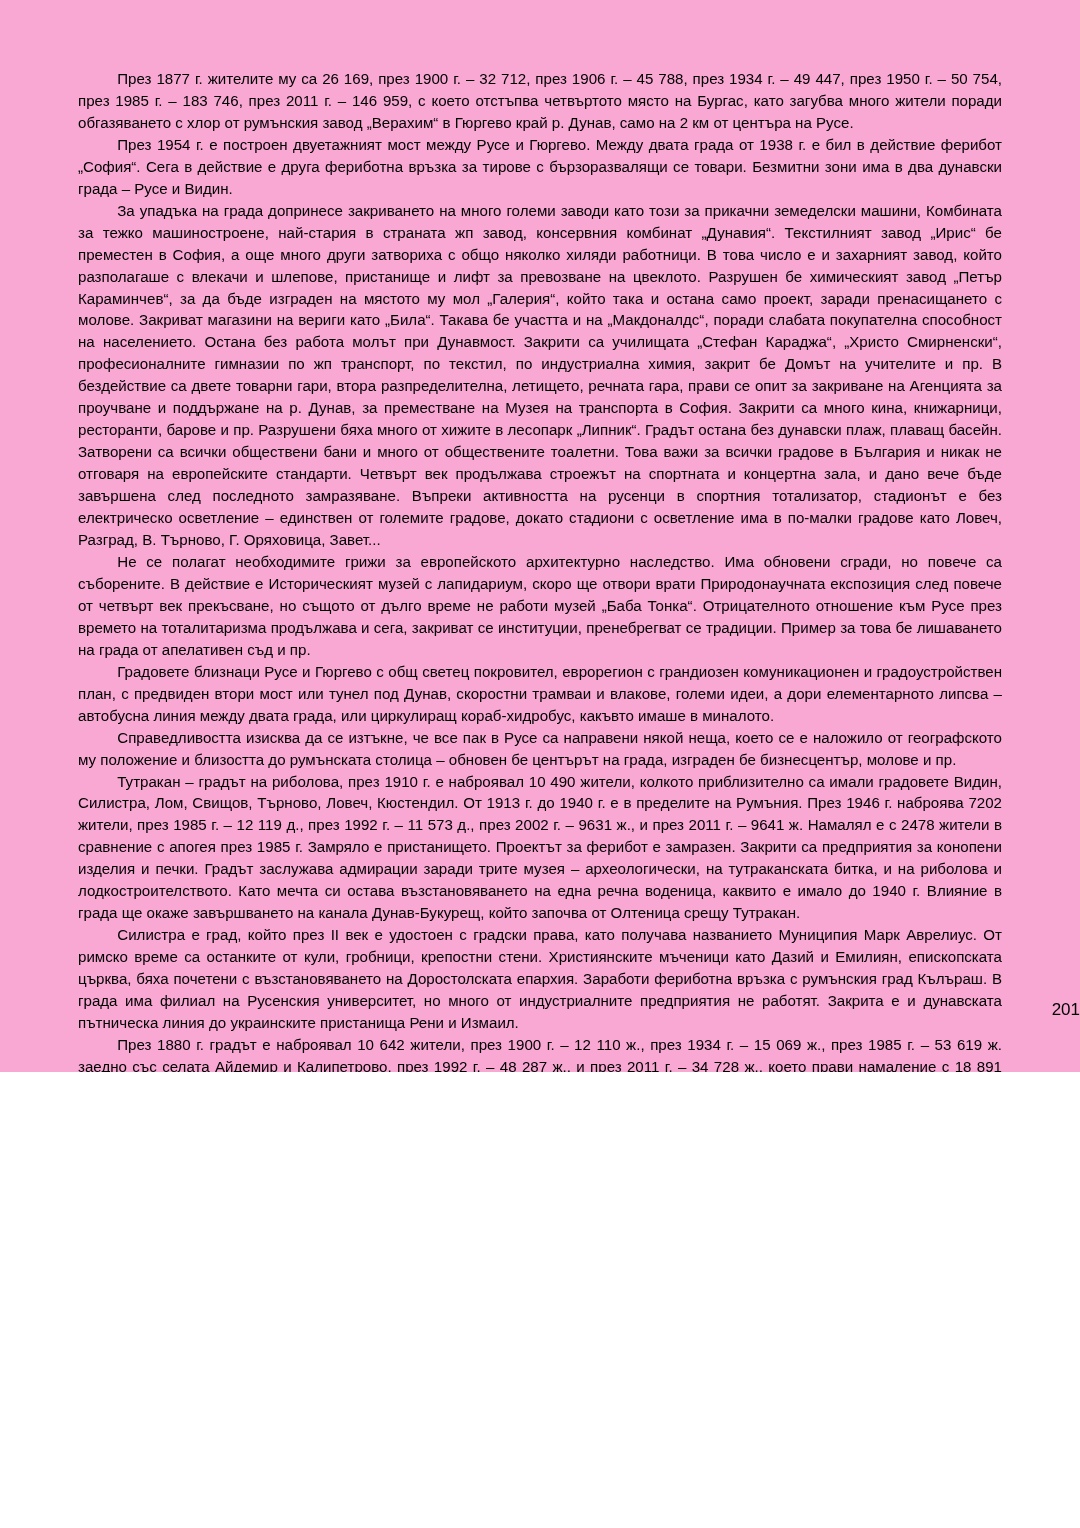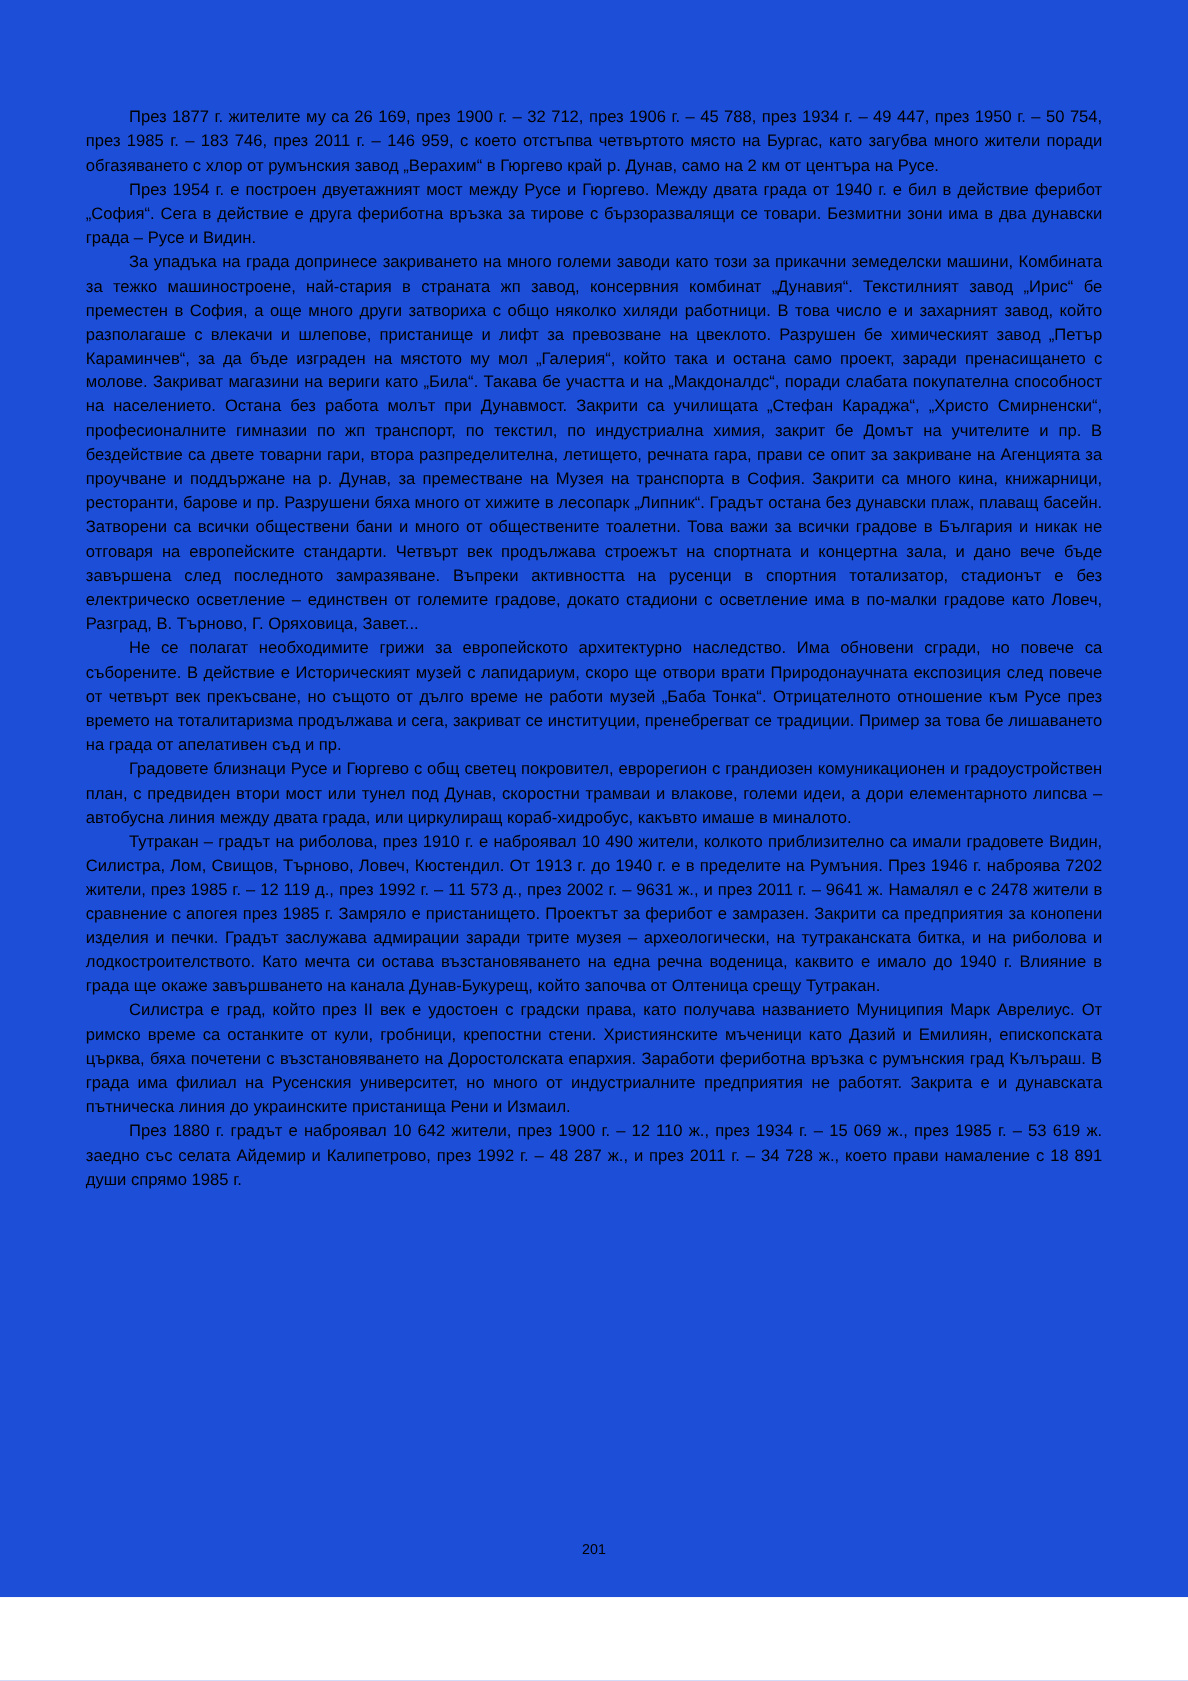--- a/index.html
+++ b/index.html
@@ -7,57 +7,58 @@
     padding: 0;
     background: #ffffff;
   }
   body {
     font-family: "Liberation Sans", sans-serif;
     color: #000000;
   }
   .page {
     position: relative;
     width: 1080px;
-    height: 1452px;
-    background: #1d4ed8;
+    height: 1072px;
+    background: #f9a8d4;
     box-sizing: border-box;
-    padding: 96px 78px 0 78px;
+    padding: 68px 78px 0 78px;
     overflow: hidden;
   }
   .body-text {
     font-size: 15.1px;
     line-height: 1.455;
     text-align: justify;
     text-justify: inter-word;
     hyphens: auto;
   }
   .body-text p {
     margin: 0;
     text-indent: 2.6em;
   }
   .page-number {
     position: absolute;
     left: 0;
     right: 0;
-    bottom: 36px;
-    text-align: center;
-    font-size: 13px;
+    bottom: 52px;
+    text-align: right;
+    font-size: 17px;
   }
 </style>
 </head>
 <body>
 
 <div class="page">
 
   <div class="body-text">
     <p>През 1877 г. жителите му са 26 169, през 1900 г. – 32 712, през 1906 г. – 45 788, през 1934 г. – 49 447, през 1950 г. – 50 754, през 1985 г. – 183 746, през 2011 г. – 146 959, с което отстъпва четвъртото място на Бургас, като загубва много жители поради обгазяването с хлор от румънския завод „Верахим“ в Гюргево край р. Дунав, само на 2 км от центъра на Русе.</p>
-    <p>През 1954 г. е построен двуетажният мост между Русе и Гюргево. Между двата града от 1940 г. е бил в действие ферибот „София“. Сега в действие е друга фериботна връзка за тирове с бързоразвалящи се товари. Безмитни зони има в два дунавски града – Русе и Видин.</p>
+    <p>През 1954 г. е построен двуетажният мост между Русе и Гюргево. Между двата града от 1938 г. е бил в действие ферибот „София“. Сега в действие е друга фериботна връзка за тирове с бързоразвалящи се товари. Безмитни зони има в два дунавски града – Русе и Видин.</p>
     <p>За упадъка на града допринесе закриването на много големи заводи като този за прикачни земеделски машини, Комбината за тежко машиностроене, най-стария в страната жп завод, консервния комбинат „Дунавия“. Текстилният завод „Ирис“ бе преместен в София, а още много други затвориха с общо няколко хиляди работници. В това число е и захарният завод, който разполагаше с влекачи и шлепове, пристанище и лифт за превозване на цвеклото. Разрушен бе химическият завод „Петър Караминчев“, за да бъде изграден на мястото му мол „Галерия“, който така и остана само проект, заради пренасищането с молове. Закриват магазини на вериги като „Била“. Такава бе участта и на „Макдоналдс“, поради слабата покупателна способност на населението. Остана без работа молът при Дунавмост. Закрити са училищата „Стефан Караджа“, „Христо Смирненски“, професионалните гимназии по жп транспорт, по текстил, по индустриална химия, закрит бе Домът на учителите и пр. В бездействие са двете товарни гари, втора разпределителна, летището, речната гара, прави се опит за закриване на Агенцията за проучване и поддържане на р. Дунав, за преместване на Музея на транспорта в София. Закрити са много кина, книжарници, ресторанти, барове и пр. Разрушени бяха много от хижите в лесопарк „Липник“. Градът остана без дунавски плаж, плаващ басейн. Затворени са всички обществени бани и много от обществените тоалетни. Това важи за всички градове в България и никак не отговаря на европейските стандарти. Четвърт век продължава строежът на спортната и концертна зала, и дано вече бъде завършена след последното замразяване. Въпреки активността на русенци в спортния тотализатор, стадионът е без електрическо осветление – единствен от големите градове, докато стадиони с осветление има в по-малки градове като Ловеч, Разград, В. Търново, Г. Оряховица, Завет...</p>
     <p>Не се полагат необходимите грижи за европейското архитектурно наследство. Има обновени сгради, но повече са съборените. В действие е Историческият музей с лапидариум, скоро ще отвори врати Природонаучната експозиция след повече от четвърт век прекъсване, но същото от дълго време не работи музей „Баба Тонка“. Отрицателното отношение към Русе през времето на тоталитаризма продължава и сега, закриват се институции, пренебрегват се традиции. Пример за това бе лишаването на града от апелативен съд и пр.</p>
     <p>Градовете близнаци Русе и Гюргево с общ светец покровител, еврорегион с грандиозен комуникационен и градоустройствен план, с предвиден втори мост или тунел под Дунав, скоростни трамваи и влакове, големи идеи, а дори елементарното липсва – автобусна линия между двата града, или циркулиращ кораб-хидробус, какъвто имаше в миналото.</p>
+    <p>Справедливостта изисква да се изтъкне, че все пак в Русе са направени някой неща, което се е наложило от географското му положение и близостта до румънската столица – обновен бе центърът на града, изграден бе бизнесцентър, молове и пр.</p>
     <p>Тутракан – градът на риболова, през 1910 г. е наброявал 10 490 жители, колкото приблизително са имали градовете Видин, Силистра, Лом, Свищов, Търново, Ловеч, Кюстендил. От 1913 г. до 1940 г. е в пределите на Румъния. През 1946 г. наброява 7202 жители, през 1985 г. – 12 119 д., през 1992 г. – 11 573 д., през 2002 г. – 9631 ж., и през 2011 г. – 9641 ж. Намалял е с 2478 жители в сравнение с апогея през 1985 г. Замряло е пристанището. Проектът за ферибот е замразен. Закрити са предприятия за конопени изделия и печки. Градът заслужава адмирации заради трите музея – археологически, на тутраканската битка, и на риболова и лодкостроителството. Като мечта си остава възстановяването на една речна воденица, каквито е имало до 1940 г. Влияние в града ще окаже завършването на канала Дунав-Букурещ, който започва от Олтеница срещу Тутракан.</p>
     <p>Силистра е град, който през II век е удостоен с градски права, като получава названието Муниципия Марк Аврелиус. От римско време са останките от кули, гробници, крепостни стени. Християнските мъченици като Дазий и Емилиян, епископската църква, бяха почетени с възстановяването на Доростолската епархия. Заработи фериботна връзка с румънския град Кълъраш. В града има филиал на Русенския университет, но много от индустриалните предприятия не работят. Закрита е и дунавската пътническа линия до украинските пристанища Рени и Измаил.</p>
     <p>През 1880 г. градът е наброявал 10 642 жители, през 1900 г. – 12 110 ж., през 1934 г. – 15 069 ж., през 1985 г. – 53 619 ж. заедно със селата Айдемир и Калипетрово, през 1992 г. – 48 287 ж., и през 2011 г. – 34 728 ж., което прави намаление с 18 891 души спрямо 1985 г.</p>
   </div>
 
   <div class="page-number">201</div>
 
 </div>
 
 </body></html>

